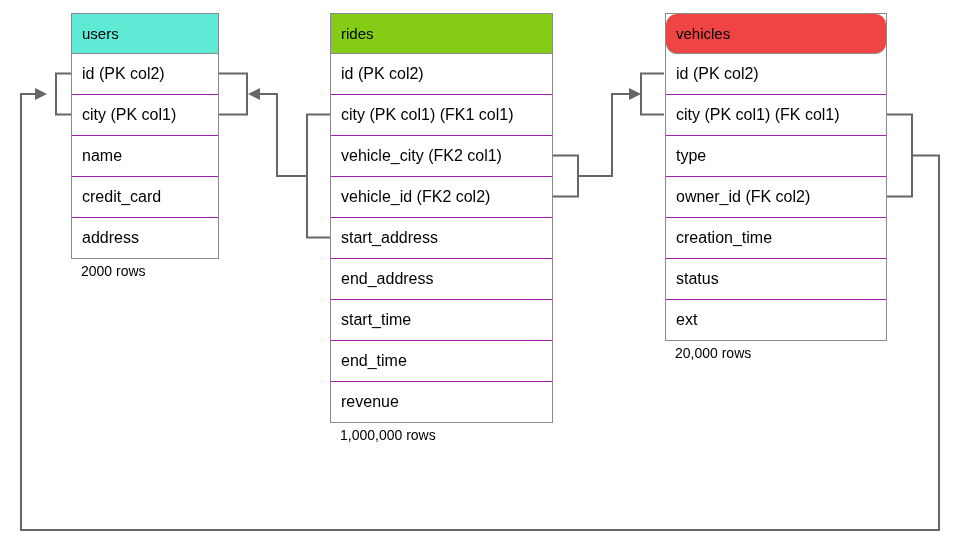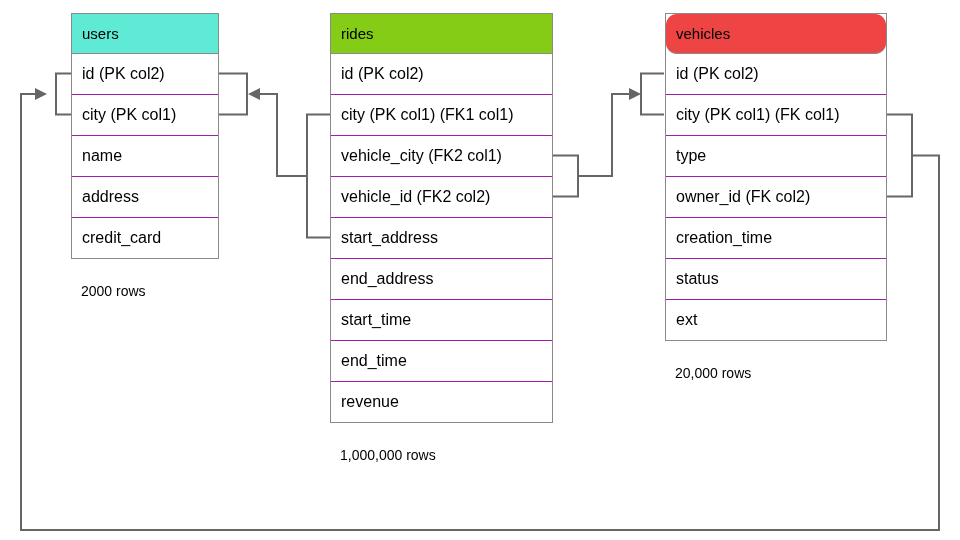--- a/index.html
+++ b/index.html
@@ -19,21 +19,21 @@
     height:40px; line-height:40px; padding-left:10px;
     font-size:15px; color:#000; border-bottom:1px solid #8a8a8a;
     box-sizing:border-box; overflow:hidden; white-space:nowrap;
   }
   .tbl-row {
     height:40px; line-height:40px; padding-left:10px;
     font-size:16px; background:#ffffff; box-sizing:content-box;
     overflow:hidden; white-space:nowrap;
   }
   .tbl-row + .tbl-row { border-top:1px solid #a21caf; }
-  .row-count { margin-top:24px; padding-left:10px; font-size:14px; color:#000; }
+  .row-count { margin-top:4px; padding-left:10px; font-size:14px; color:#000; }
 
   #t-users   { left:71px;  top:13px; width:148px; }
   #t-rides   { left:330px; top:13px; width:223px; }
   #t-vehicles{ left:665px; top:13px; width:222px; }
 </style>
 </head>
 <body>
 
 <div class="stage">
 
@@ -60,22 +60,22 @@
     <polyline points="912,155.5 939,155.5 939,530 21,530 21,94 35,94"></polyline>
     <polygon points="47,94 35,88 35,100"></polygon>
   </svg>
 
   <div class="db-table" id="t-users">
     <div class="tbl">
       <div class="tbl-header" style="background-color: #5eead4;">users</div>
       <div class="tbl-row">id (PK col2)</div>
       <div class="tbl-row">city (PK col1)</div>
       <div class="tbl-row">name</div>
+      <div class="tbl-row">credit_card</div>
       <div class="tbl-row">address</div>
-      <div class="tbl-row">credit_card</div>
     </div>
     <div class="row-count">2000 rows</div>
   </div>
 
   <div class="db-table" id="t-rides">
     <div class="tbl">
       <div class="tbl-header" style="background-color: #84cc16;">rides</div>
       <div class="tbl-row">id (PK col2)</div>
       <div class="tbl-row">city (PK col1) (FK1 col1)</div>
       <div class="tbl-row">vehicle_city (FK2 col1)</div>

